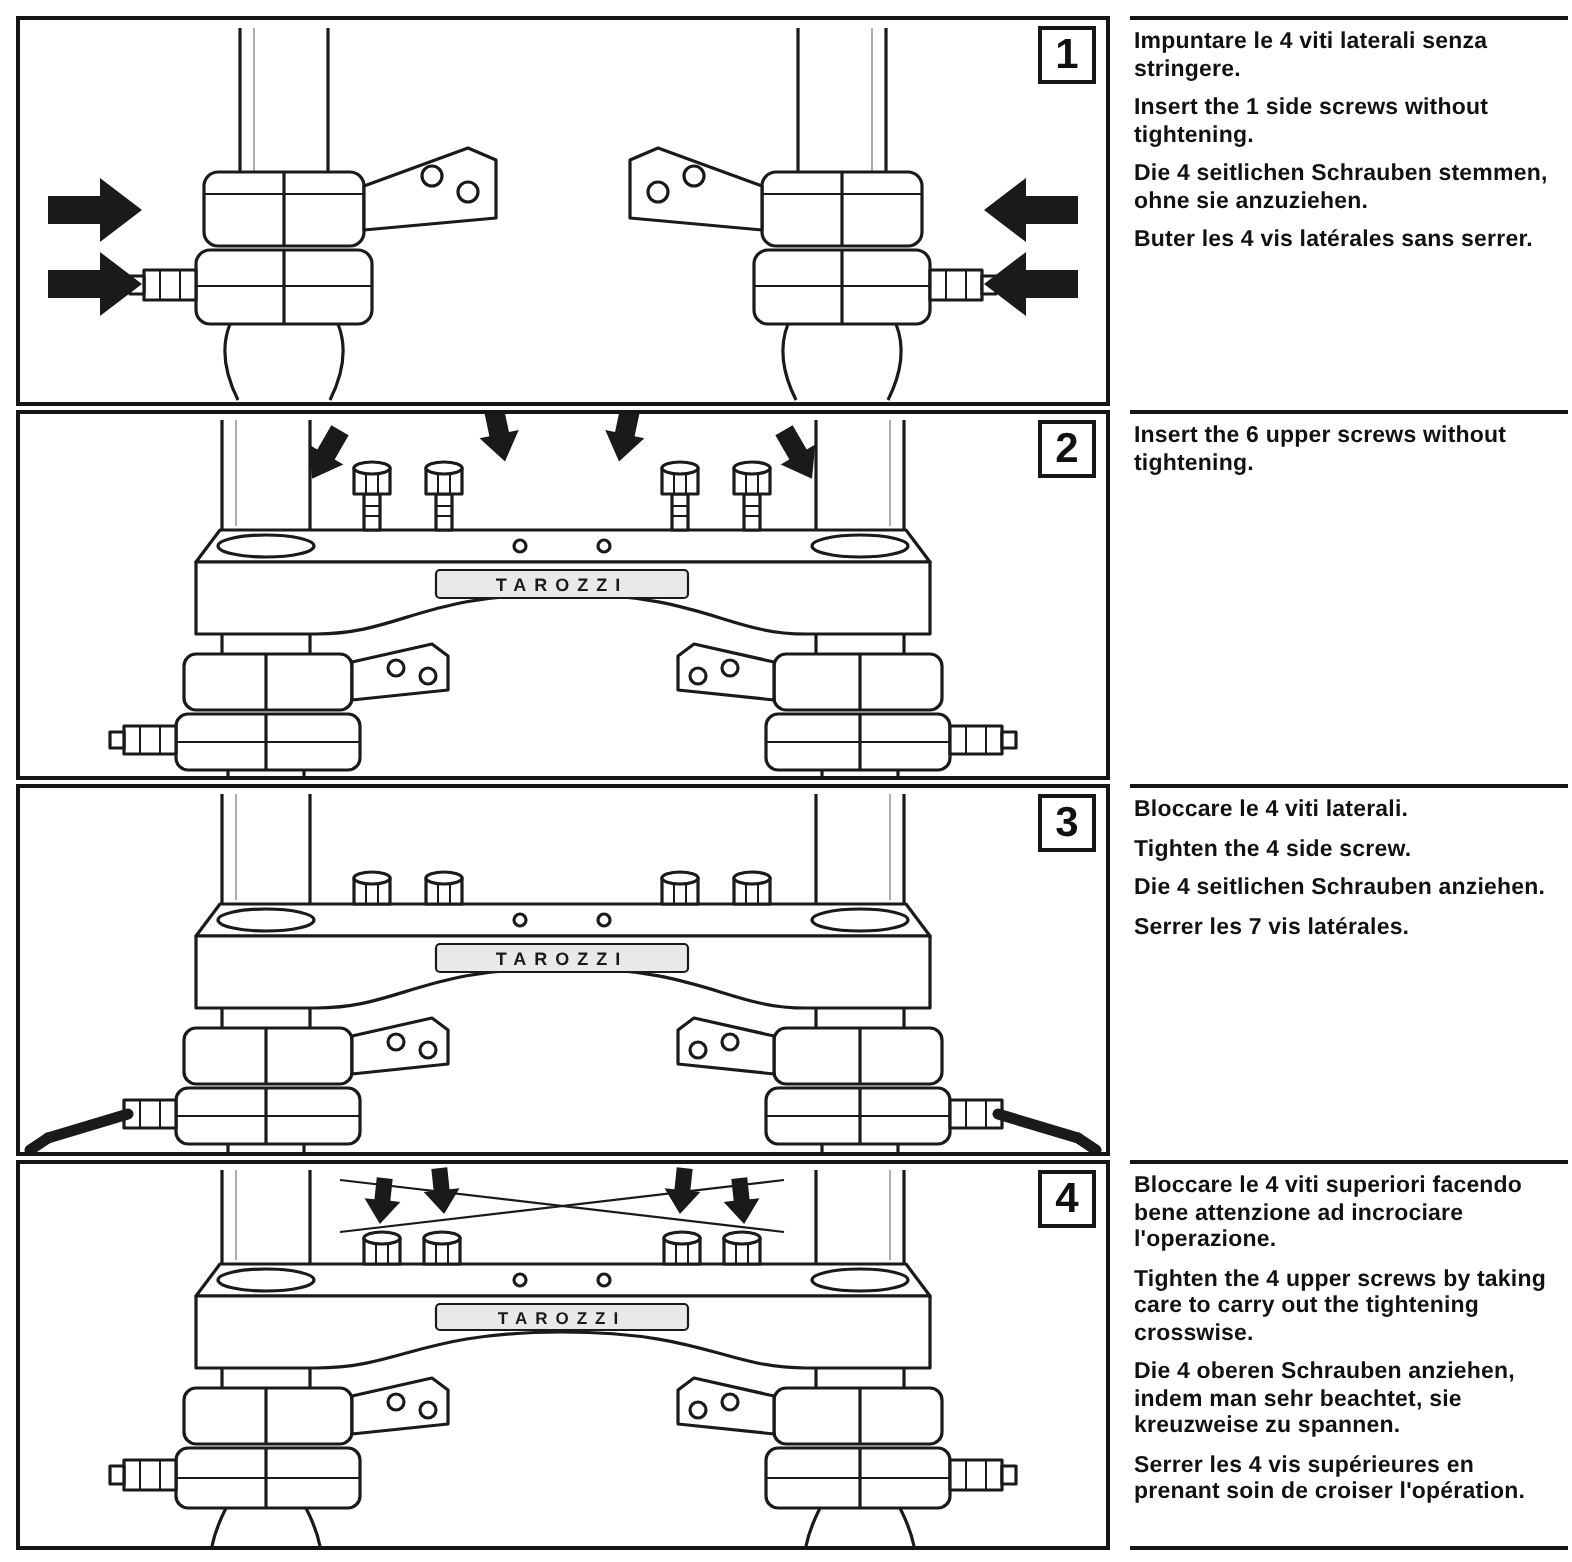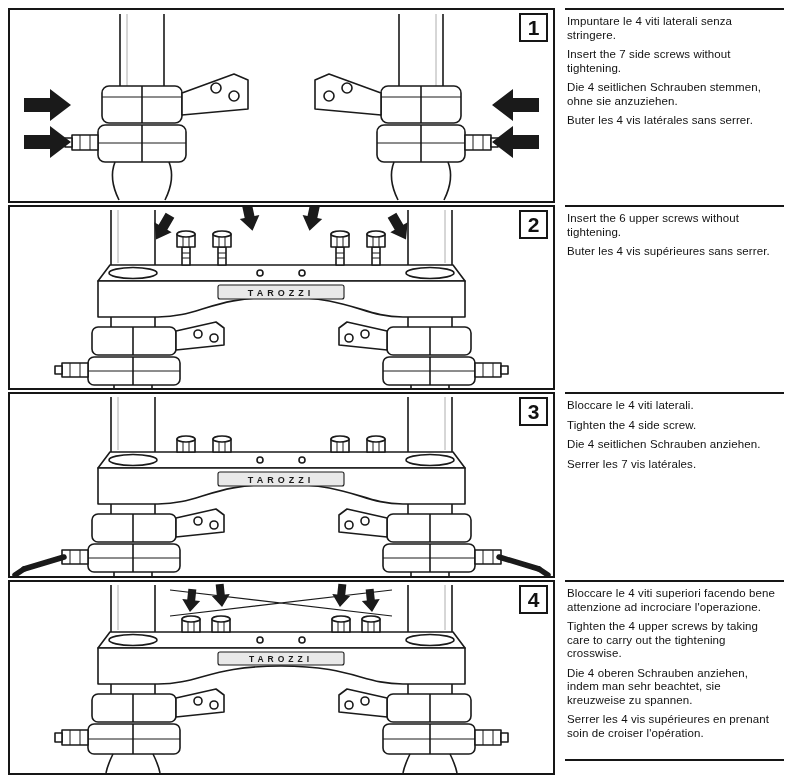--- a/index.html
+++ b/index.html
@@ -35,21 +35,21 @@
   .textcol {
     margin-left: 10px;
     width: 219px;
     border-top: 2.5px solid #161616;
     padding: 5px 3px 0 2px;
   }
   .textcol p {
     margin: 0 0 6px 0;
     font-size: 11.5px;
     line-height: 13.5px;
-    font-weight: normal;
+    font-weight: bold;
     letter-spacing: 0.1px;
   }
   .textcol.last { border-bottom: 2.5px solid #161616; padding-bottom: 13px; }
 </style>
 </head>
 <body>
 
 <div class="page">
 
   <div class="row h1">
@@ -81,21 +81,21 @@
           </g>
           <use href="#s1h" transform="translate(543,0) scale(-1,1)"></use>
         </g>
       </svg>
       <div class="step-box">
         <span>1</span>
       </div>
     </div>
     <div class="textcol">
       <p>Impuntare le 4 viti laterali senza stringere.</p>
-      <p>Insert the 7 side screws without tightening.</p>
+      <p>Insert the 1 side screws without tightening.</p>
       <p>Die 4 seitlichen Schrauben stemmen, ohne sie anzuziehen.</p>
       <p>Buter les 4 vis latérales sans serrer.</p>
     </div>
   </div>
 
   <div class="row h2">
     <div class="illo">
       <svg viewBox="0 0 543 181">
         <g stroke="#1a1a1a" stroke-width="1.6" fill="none" stroke-linejoin="round">
           <g id="s2h">
@@ -162,21 +162,20 @@
             <polygon transform="translate(390,22) rotate(-30)" points="-5,-16 5,-16 5,-2 10,-2 0,12 -10,-2 -5,-2"></polygon>
           </g>
         </g>
       </svg>
       <div class="step-box">
         <span>2</span>
       </div>
     </div>
     <div class="textcol">
       <p>Insert the 6 upper screws without tightening.</p>
-      <p>Buter les 4 vis supérieures sans serrer.</p>
     </div>
   </div>
 
   <div class="row h3">
     <div class="illo">
       <svg viewBox="0 0 543 182">
         <g stroke="#1a1a1a" stroke-width="1.6" fill="none" stroke-linejoin="round">
           <g id="s3h">
             <path d="M101,3 V120 M145,3 V120"></path>
             <path d="M108,3 V56" stroke="#999" stroke-width="0.8"></path>

